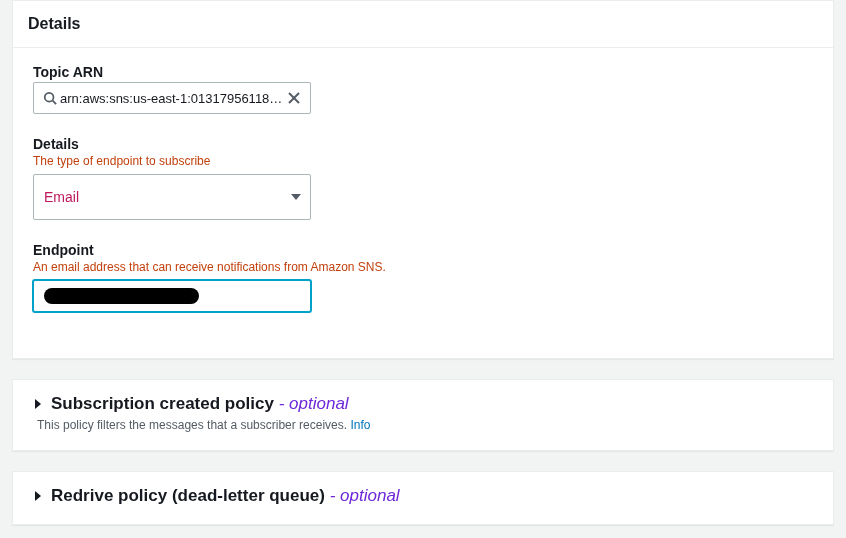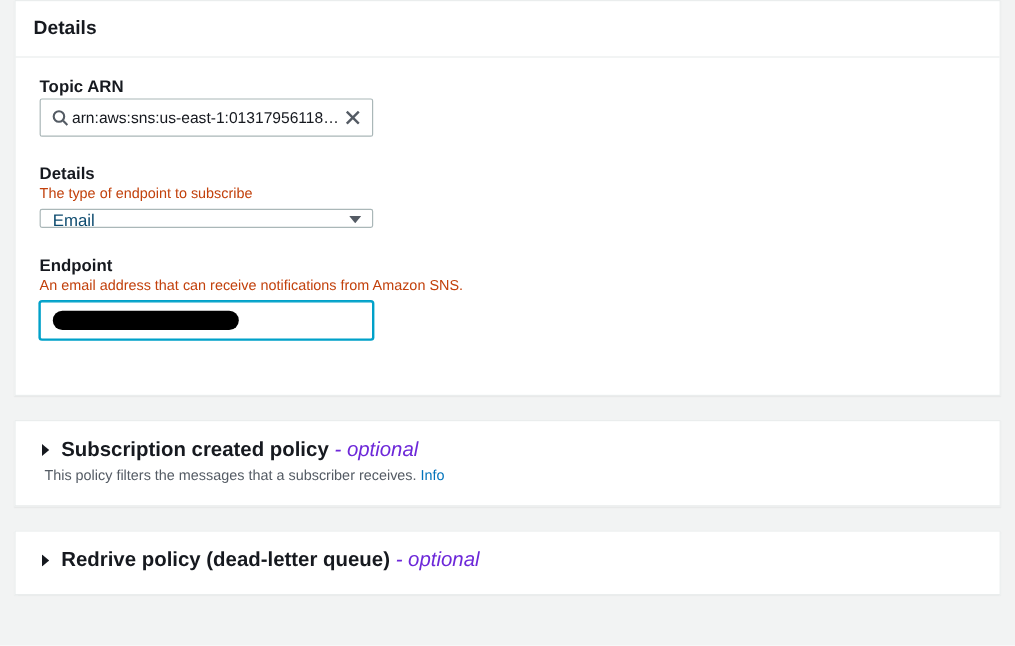--- a/index.html
+++ b/index.html
@@ -73,29 +73,29 @@
     color: #545b64;
     cursor: pointer;
   }
   .select-wrap {
     position: relative;
     display: inline-block;
     width: 278px;
   }
   .select-wrap select {
     width: 100%;
-    height: 16px;
+    height: 46px;
     border: 1px solid #aab7b8;
     border-radius: 2px;
     padding: 0 28px 0 10px;
     font-size: 14px;
     background: #fff;
     appearance: none;
     -webkit-appearance: none;
-    color: #0c4a6e;
+    color: #be185d;
   }
   .select-caret {
     position: absolute;
     right: 10px;
     top: 50%;
     transform: translateY(-50%);
     pointer-events: none;
     color: #545b64;
   }
   .info-box {

